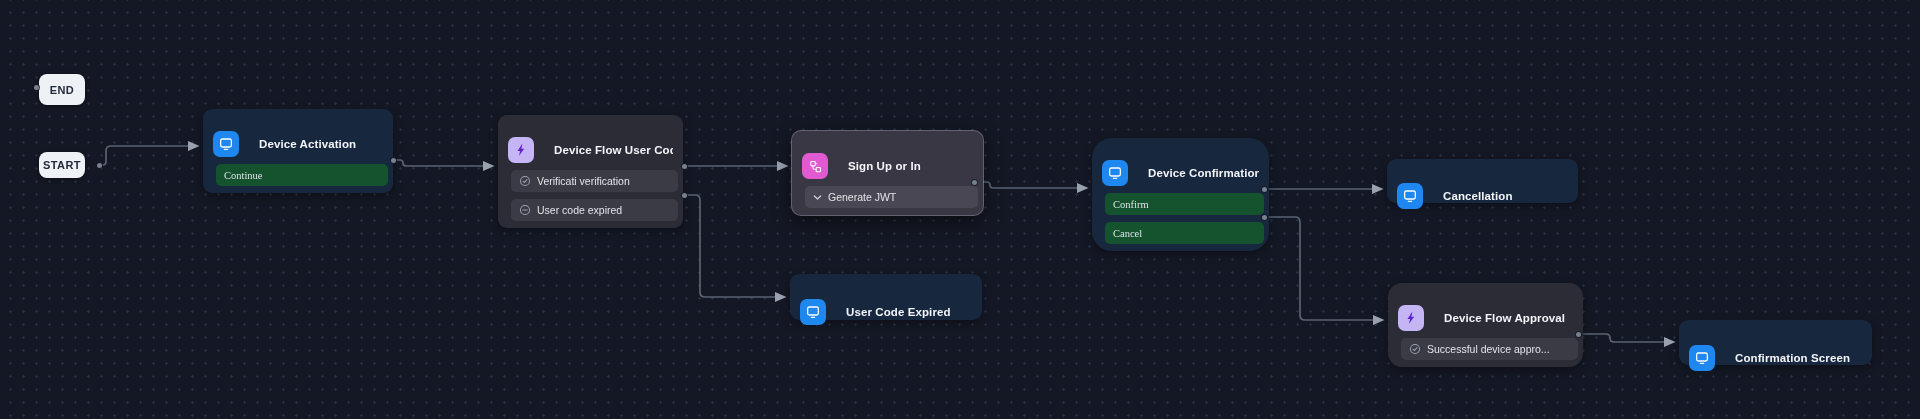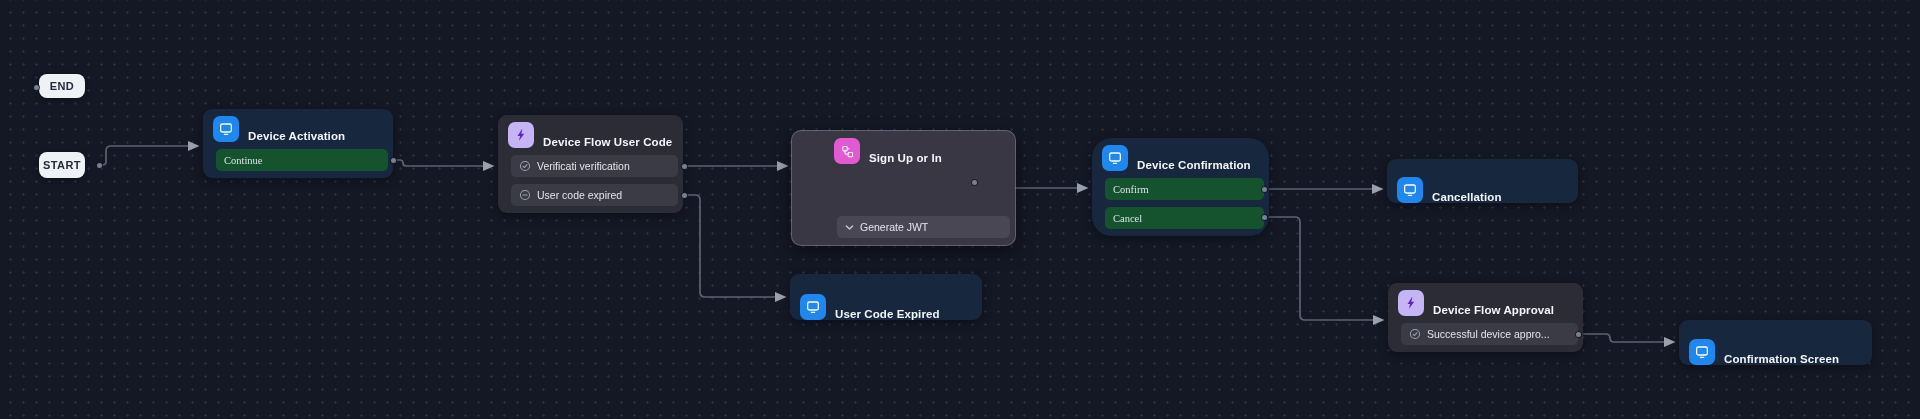--- a/index.html
+++ b/index.html
@@ -20,41 +20,40 @@
   }
   .node{
     position:absolute;z-index:2;border-radius:9px;cursor:grab;
     box-shadow:0 3px 10px rgba(0,0,0,.35);
   }
   .node.screen{background:#17273e;}
   .node.flow{background:#2c2c37;}
   .node.flow.selected{
     background:#3a3744;
     box-shadow:0 0 0 1px rgba(165,160,185,.55),0 6px 18px rgba(0,0,0,.5);
-    padding-left:32px;
-  }
-  .node-header{display:flex;align-items:flex-end;gap:9px;padding:7px 10px;box-sizing:border-box;}
+  }
+  .node-header{display:flex;align-items:center;gap:20px;padding:7px 10px;box-sizing:border-box;margin-top:15px;}
   .node.compact .node-header{height:100%;padding:0 10px;}
   .node-icon{
     width:26px;height:26px;border-radius:7px;flex:0 0 26px;
     display:flex;align-items:center;justify-content:center;
   }
   .node-title{
     color:#f3f5f9;font-weight:700;font-size:11.5px;white-space:nowrap;
     overflow:hidden;text-overflow:clip;letter-spacing:.1px;
   }
   .node-row{
     height:22px;margin:0 5px 7px 13px;border-radius:5px;
     display:flex;align-items:center;gap:6px;padding:0 8px;
     font-size:10.5px;font-weight:500;color:#dde3ec;white-space:nowrap;overflow:hidden;
     cursor:pointer;box-sizing:border-box;
   }
   .node.screen .node-row{background:#14532d;font-family:Liberation Serif, serif;}
   .node.flow .node-row{background:#3b3b46;color:#e3e3e9;}
-  .node.flow.selected .node-row{background:#4a4754;margin-top:45px;}
+  .node.flow.selected .node-row{background:#4a4754;}
   .row-icon{display:flex;align-items:center;flex:0 0 auto;color:#99a1b0;}
   .handle{
     position:absolute;z-index:3;width:5px;height:5px;border-radius:50%;
     background:#78818f;box-shadow:0 0 0 1px rgba(20,24,36,.8);cursor:crosshair;
   }
 </style>
 </head>
 <body>
 
 <div id="canvas" style="width: 1920px; height: 419px;">
@@ -66,21 +65,21 @@
       </defs>
       <path d="M99 165 L102.5 165 Q106 165 106 161.5 L106 151 Q106 146 111 146 L197 146" fill="none" stroke="#5a6374" stroke-width="1.7" marker-end="url(#arrow)"></path>
       <path d="M393 160 L400 160 Q403 160 403 163 L403 163 Q403 166 406 166 L492 166" fill="none" stroke="#5a6374" stroke-width="1.7" marker-end="url(#arrow)"></path>
       <path d="M684 166 L786 166" fill="none" stroke="#5a6374" stroke-width="1.7" marker-end="url(#arrow)"></path>
       <path d="M684 195 L695 195 Q700 195 700 200 L700 292 Q700 297 705 297 L784 297" fill="none" stroke="#5a6374" stroke-width="1.7" marker-end="url(#arrow)"></path>
       <path d="M974 182 L987 182 Q990 182 990 185 L990 185 Q990 188 993 188 L1086 188" fill="none" stroke="#5a6374" stroke-width="1.7" marker-end="url(#arrow)"></path>
       <path d="M1264 189 L1381 189" fill="none" stroke="#5a6374" stroke-width="1.7" marker-end="url(#arrow)"></path>
       <path d="M1264 217 L1295 217 Q1300 217 1300 222 L1300 315 Q1300 320 1305 320 L1382 320" fill="none" stroke="#5a6374" stroke-width="1.7" marker-end="url(#arrow)"></path>
       <path d="M1578 334 L1606 334 Q1610 334 1610 338 L1610 338 Q1610 342 1614 342 L1673 342" fill="none" stroke="#5a6374" stroke-width="1.7" marker-end="url(#arrow)"></path>
     </svg>
-<div class="terminal" style="left: 39px; top: 74px; width: 46px; height: 24px;">
+<div class="terminal" style="left: 39px; top: 74px; width: 46px; height: 31px;">
       <span>END</span>
     </div>
     <div class="terminal" style="left: 39px; top: 152px; width: 46px; height: 26px;">
       <span>START</span>
     </div>
     <div class="node screen" style="left: 203px; top: 109px; width: 190px;">
       <div class="node-header">
         <span class="node-icon" style="background: rgb(30, 135, 240);">
           <svg width="16" height="16" viewBox="0 0 24 24">
             <rect x="4" y="4.5" width="16" height="12" rx="2.5" fill="none" stroke="#fff" stroke-width="1.9"></rect>
@@ -174,21 +173,21 @@
       <div class="node-header">
         <span class="node-icon" style="background: rgb(30, 135, 240);">
           <svg width="16" height="16" viewBox="0 0 24 24">
             <rect x="4" y="4.5" width="16" height="12" rx="2.5" fill="none" stroke="#fff" stroke-width="1.9"></rect>
             <path d="M9.5 20h5" stroke="#fff" stroke-width="1.9" stroke-linecap="round"></path>
           </svg>
         </span>
         <span class="node-title">User Code Expired</span>
       </div>
     </div>
-    <div class="node flow" style="left: 1388px; top: 283px; width: 195px;">
+    <div class="node flow" style="left: 1388px; top: 283px; width: 195px; border-radius: 14px;">
       <div class="node-header">
         <span class="node-icon" style="background: rgb(197, 181, 245);">
           <svg width="14" height="14" viewBox="0 0 24 24">
             <path d="M13.5 2 L6 13.5 h4.5 L8.5 22 17.5 10 h-5 l1.8-8z" fill="#5f24c9"></path>
           </svg>
         </span>
         <span class="node-title">Device Flow Approval</span>
       </div>
       <div class="node-row">
         <span class="row-icon">

